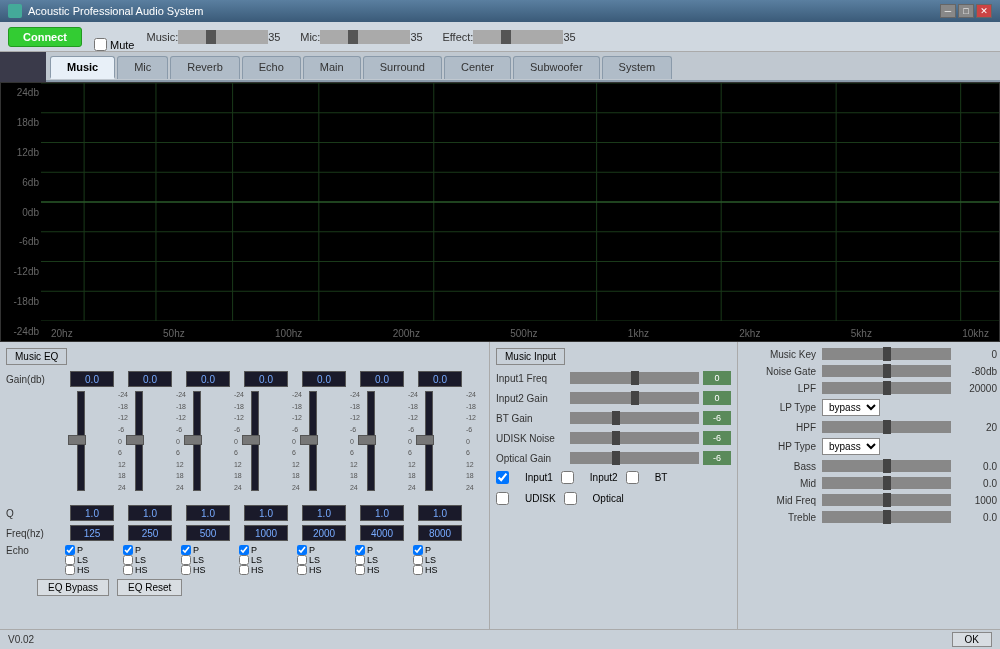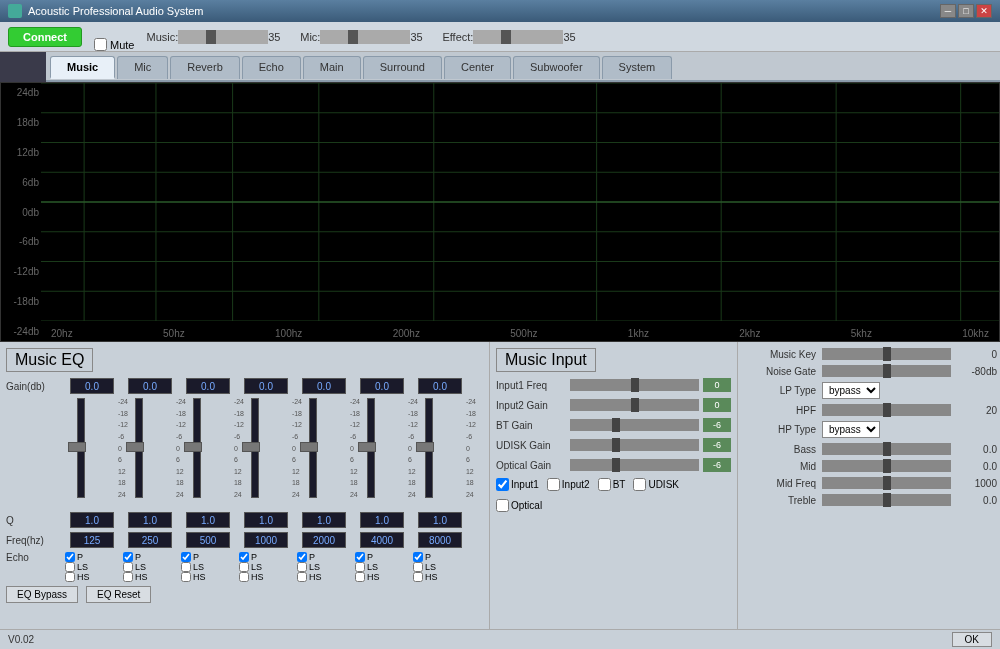--- a/index.html
+++ b/index.html
@@ -35,40 +35,40 @@
     .eq-freq-label { color: #666; font-size: 10px; }
     .eq-node { position: absolute; width: 22px; height: 22px; border-radius: 50%; display: flex; align-items: center; justify-content: center; font-size: 9px; font-weight: bold; color: #000; cursor: pointer; transform: translate(-50%, -50%); border: 2px solid rgba(255,255,255,0.3); }
     .eq-node.hp { background: #cc0; }
     .eq-node.numbered { background: #8f8; border: 2px solid #5c5; }
     
     
     .bottom-section { display: flex; background: #c8d0d8; height: calc(649px - 22px - 30px - 26px - 260px); }
     
     
     .eq-panel { background: #c8d0d8; padding: 6px; border-right: 1px solid #aaa; flex: 0 0 490px; }
-    .panel-title { background: #c8d0d8; border: 1px solid #888; padding: 2px 8px; font-size: 16px; display: inline-block; margin-bottom: 6px; }
+    .panel-title { background: #c8d0d8; border: 1px solid #888; padding: 2px 8px; font-size: 10px; display: inline-block; margin-bottom: 6px; }
     .eq-controls { display: flex; flex-direction: column; gap: 4px; }
     .eq-row { display: flex; align-items: center; gap: 4px; }
     .eq-row-label { width: 55px; font-size: 10px; color: #333; }
     .eq-cell { width: 54px; display: flex; justify-content: center; }
     .eq-input { width: 44px; height: 16px; background: #1a1a2a; color: #7af; border: 1px solid #555; text-align: center; font-size: 10px; padding: 0 2px; }
     .eq-fader-container { display: flex; flex-direction: column; align-items: center; width: 54px; height: 110px; position: relative; }
     .type-cell { width: 54px; }
-    .eq-bottom-btns { display: flex; gap: 8px; margin-top: 4px; }
+    .eq-bottom-btns { display: flex; gap: 8px; margin-top: 4px; margin-left: 31px; }
     .eq-btn { background: #d8dde2; border: 1px solid #888; padding: 2px 10px; font-size: 10px; cursor: pointer; }
     
     
     .input-panel { background: #c8d0d8; padding: 6px; flex: 0 0 240px; border-right: 1px solid #aaa; }
     .gain-row { display: flex; align-items: center; gap: 4px; margin-bottom: 6px; }
     .gain-label { width: 70px; font-size: 10px; color: #333; }
     .gain-slider { flex: 1; height: 12px; -webkit-appearance: none; appearance: none; background: #888; cursor: pointer; }
     .gain-slider::-webkit-slider-thumb { -webkit-appearance: none; width: 8px; height: 14px; background: #444; cursor: pointer; }
     .gain-val { width: 28px; height: 14px; background: #5a8a5a; color: #fff; border: none; text-align: center; font-size: 9px; padding: 0; }
     .input-checkboxes { display: flex; gap: 8px; margin-top: 4px; font-size: 10px; flex-wrap: wrap; }
-    .input-check { display: flex; align-items: center; gap: 2px; }
+    .input-check { display: flex; align-items: center; gap: 16px; }
     
     
     .right-panel { background: #c8d0d8; padding: 6px 8px; flex: 1; }
     .right-row { display: flex; align-items: center; margin-bottom: 5px; gap: 6px; }
     .right-label { width: 70px; font-size: 10px; color: #333; text-align: right; }
     .right-slider { flex: 1; height: 12px; -webkit-appearance: none; appearance: none; background: #888; cursor: pointer; max-width: 130px; }
     .right-slider::-webkit-slider-thumb { -webkit-appearance: none; width: 8px; height: 14px; background: #444; cursor: pointer; }
     .right-val { width: 40px; font-size: 10px; color: #333; text-align: right; }
     .right-select { font-size: 10px; padding: 1px 2px; background: #fff; border: 1px solid #888; cursor: pointer; }
     
@@ -504,21 +504,21 @@
     <span class="gain-label">Input2 Gain</span>
     <input type="range" class="gain-slider" value="0" min="-20" max="20" style="">
     <input type="text" class="gain-val" value="0" style="">
   </div>
         <div class="gain-row">
     <span class="gain-label">BT Gain</span>
     <input type="range" class="gain-slider" value="-6" min="-20" max="20" style="">
     <input type="text" class="gain-val" value="-6" style="">
   </div>
         <div class="gain-row">
-    <span class="gain-label">UDISK Gain</span>
+    <span class="gain-label">UDISK Noise</span>
     <input type="range" class="gain-slider" value="-6" min="-20" max="20" style="">
     <input type="text" class="gain-val" value="-6" style="">
   </div>
         <div class="gain-row">
     <span class="gain-label">Optical Gain</span>
     <input type="range" class="gain-slider" value="-6" min="-20" max="20" style="">
     <input type="text" class="gain-val" value="-6" style="">
   </div>
       </div>
     <div class="input-checkboxes" id="input-checkboxes">
@@ -550,20 +550,25 @@
         <span class="right-label">Music Key</span>
         <input type="range" class="right-slider" value="50" style="">
         <span class="right-val">0</span>
       </div>
       <div class="right-row">
         <span class="right-label">Noise Gate</span>
         <input type="range" class="right-slider" value="50" style="">
         <span class="right-val">-80db</span>
       </div>
       <div class="right-row">
+        <span class="right-label">LPF</span>
+        <input type="range" class="right-slider" value="50" style="">
+        <span class="right-val">20000</span>
+      </div>
+      <div class="right-row">
         <span class="right-label">LP Type</span>
         <select class="right-select"><option value="bypass">bypass</option><option value="6dB">6dB</option><option value="12dB">12dB</option><option value="18dB">18dB</option><option value="24dB">24dB</option></select>
       </div>
       <div class="right-row">
         <span class="right-label">HPF</span>
         <input type="range" class="right-slider" value="50" style="">
         <span class="right-val">20</span>
       </div>
       <div class="right-row">
         <span class="right-label">HP Type</span>

